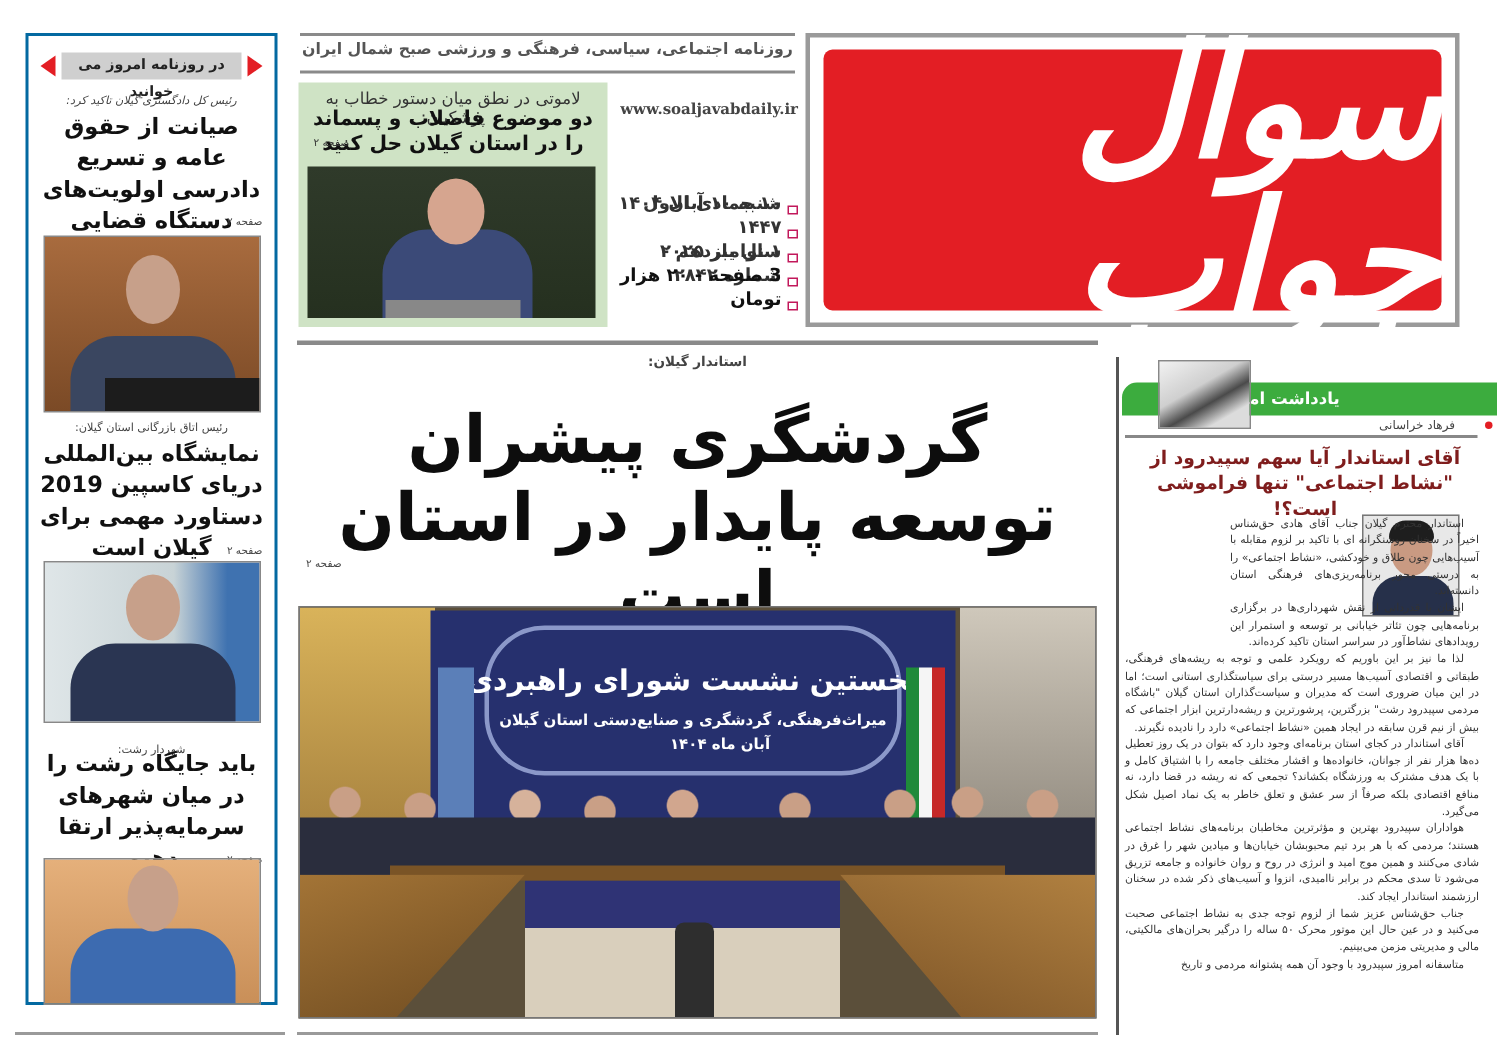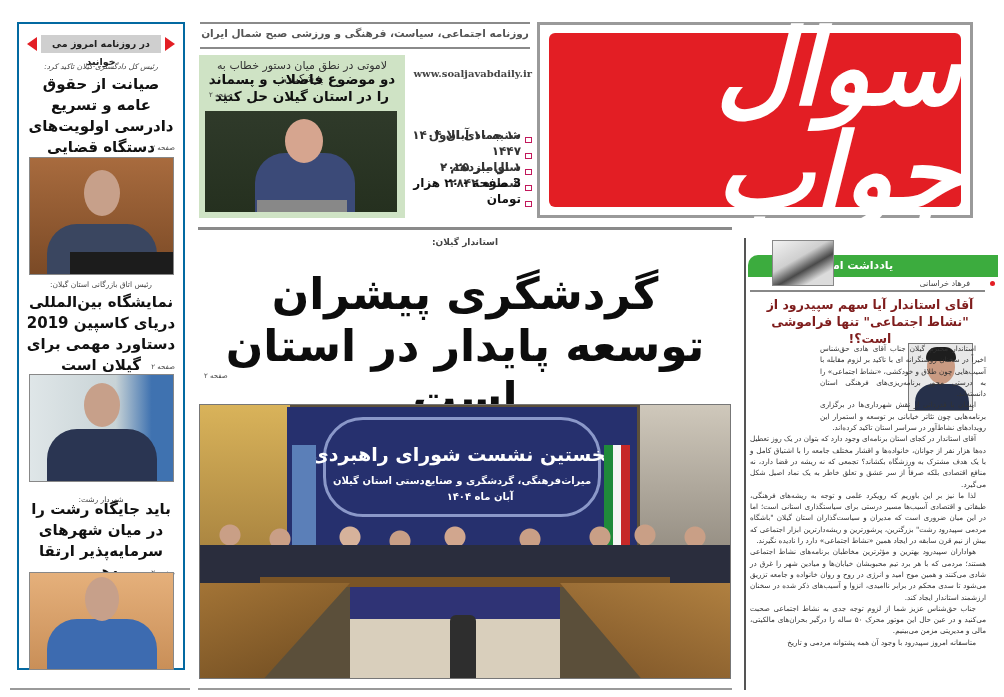--- a/index.html
+++ b/index.html
@@ -110,21 +110,21 @@
 </head>
 <body>
 
 <div class="abs masthead-frame">
   <div class="masthead-red">
     <span class="masthead-title">سوال جواب</span>
   </div>
 </div>
 
 <div class="abs tagline-rule-top"></div>
-<div class="abs tagline">روزنامه اجتماعی، سیاست، فرهنگی و ورزشی صبح شمال ایران</div>
+<div class="abs tagline">روزنامه اجتماعی، سیاسی، فرهنگی و ورزشی صبح شمال ایران</div>
 <div class="abs tagline-rule-bot"></div>
 
 <div class="abs website">www.soaljavabdaily.ir</div>
 
 <ul class="abs issue-info">
   <li>
       <span class="bullet"></span>
       <span>شنبه ۱۰ آبان ۱۴۰۴</span>
     </li>
   <li>
@@ -233,18 +233,18 @@
 <div class="abs editorial-photo">
   <div class="body"></div>
   <div class="head"></div>
   <div class="hair"></div>
 </div>
 
 <div class="abs editorial-body">
   <div class="float-gap"></div>
   <p>استاندار محترم گیلان جناب آقای هادی حق‌شناس اخیراً در سخنان روشنگرانه ای با تاکید بر لزوم مقابله با آسیب‌هایی چون طلاق و خودکشی، «نشاط اجتماعی» را به درستی محور برنامه‌ریزی‌های فرهنگی استان دانسته‌اند.</p>
   <p>ایشان با قدردانی از نقش شهرداری‌ها در برگزاری برنامه‌هایی چون تئاتر خیابانی بر توسعه و استمرار این رویدادهای نشاط‌آور در سراسر استان تاکید کرده‌اند.</p>
+  <p>لذا ما نیز بر این باوریم که رویکرد علمی و توجه به ریشه‌های فرهنگی، طبقاتی و اقتصادی آسیب‌ها مسیر درستی برای سیاستگذاری استانی است؛ اما در این میان ضروری است که مدیران و سیاست‌گذاران استان گیلان "باشگاه مردمی سپیدرود رشت" بزرگترین، پرشورترین و ریشه‌دارترین ابزار اجتماعی که بیش از نیم قرن سابقه در ایجاد همین «نشاط اجتماعی» دارد را نادیده نگیرند.</p>
   <p>آقای استاندار در کجای استان برنامه‌ای وجود دارد که بتوان در یک روز تعطیل ده‌ها هزار نفر از جوانان، خانواده‌ها و اقشار مختلف جامعه را با اشتیاق کامل و با یک هدف مشترک به ورزشگاه بکشاند؟ تجمعی که نه ریشه در قضا دارد، نه منافع اقتصادی بلکه صرفاً از سر عشق و تعلق خاطر به یک نماد اصیل شکل می‌گیرد.</p>
-  <p>لذا ما نیز بر این باوریم که رویکرد علمی و توجه به ریشه‌های فرهنگی، طبقاتی و اقتصادی آسیب‌ها مسیر درستی برای سیاستگذاری استانی است؛ اما در این میان ضروری است که مدیران و سیاست‌گذاران استان گیلان "باشگاه مردمی سپیدرود رشت" بزرگترین، پرشورترین و ریشه‌دارترین ابزار اجتماعی که بیش از نیم قرن سابقه در ایجاد همین «نشاط اجتماعی» دارد را نادیده نگیرند.</p>
   <p>هواداران سپیدرود بهترین و مؤثرترین مخاطبان برنامه‌های نشاط اجتماعی هستند؛ مردمی که با هر برد تیم محبوبشان خیابان‌ها و میادین شهر را غرق در شادی می‌کنند و همین موج امید و انرژی در روح و روان خانواده و جامعه تزریق می‌شود تا سدی محکم در برابر ناامیدی، انزوا و آسیب‌های ذکر شده در سخنان ارزشمند استاندار ایجاد کند.</p>
   <p>جناب حق‌شناس عزیز شما از لزوم توجه جدی به نشاط اجتماعی صحبت می‌کنید و در عین حال این موتور محرک ۵۰ ساله را درگیر بحران‌های مالکیتی، مالی و مدیریتی مزمن می‌بینیم.</p>
   <p>متاسفانه امروز سپیدرود با وجود آن همه پشتوانه مردمی و تاریخ</p>
 </div>
 
 </body></html>

